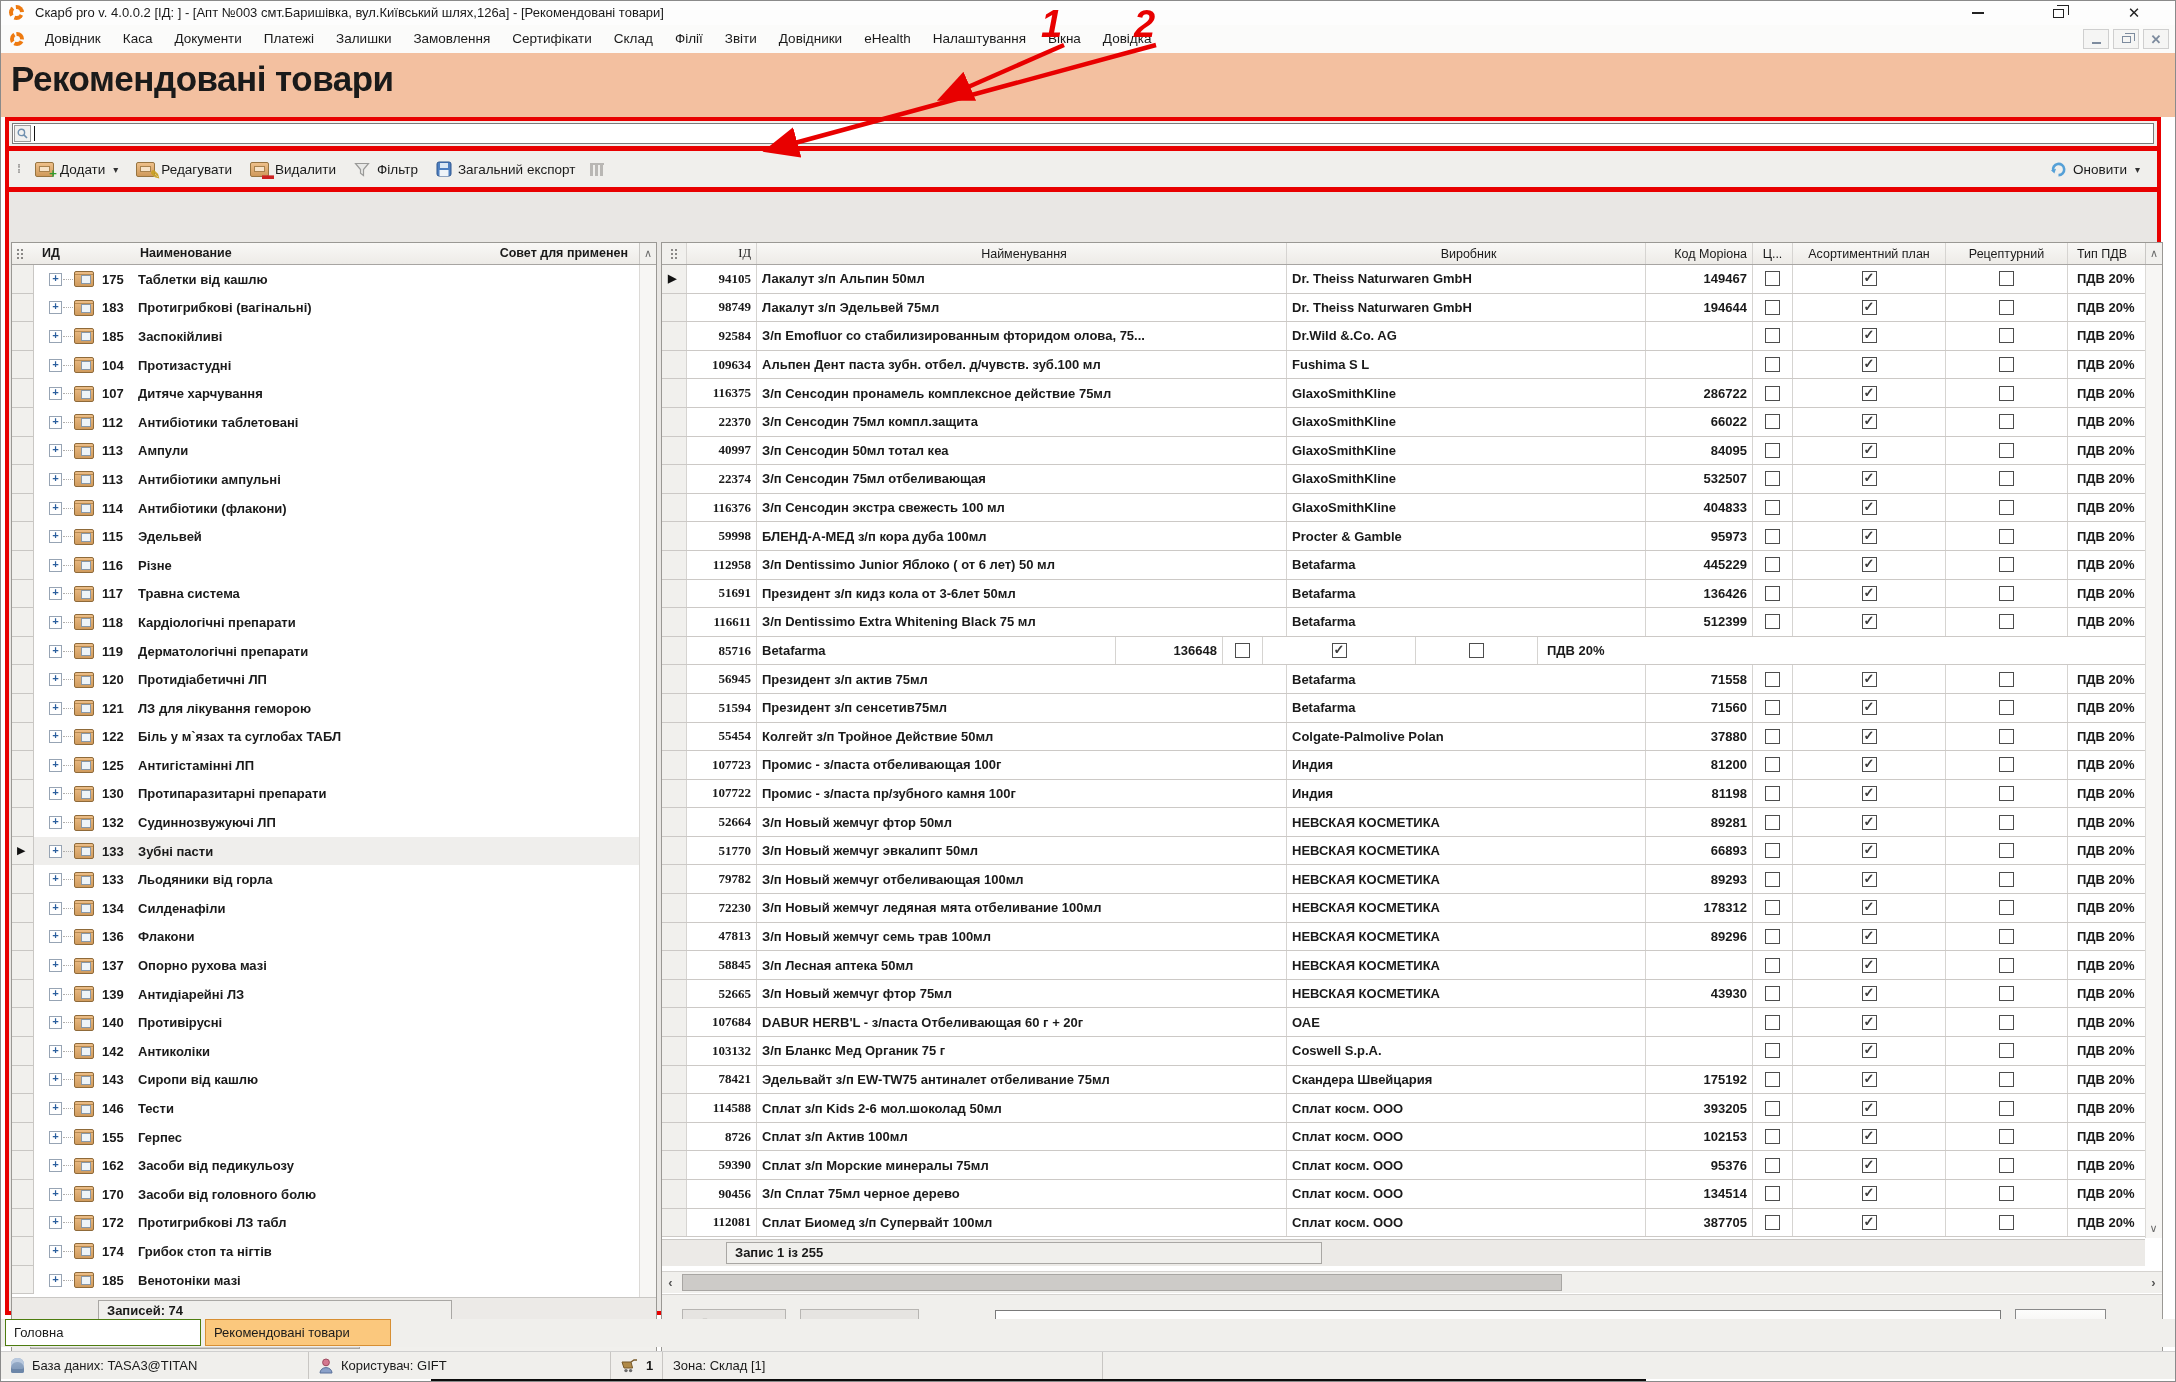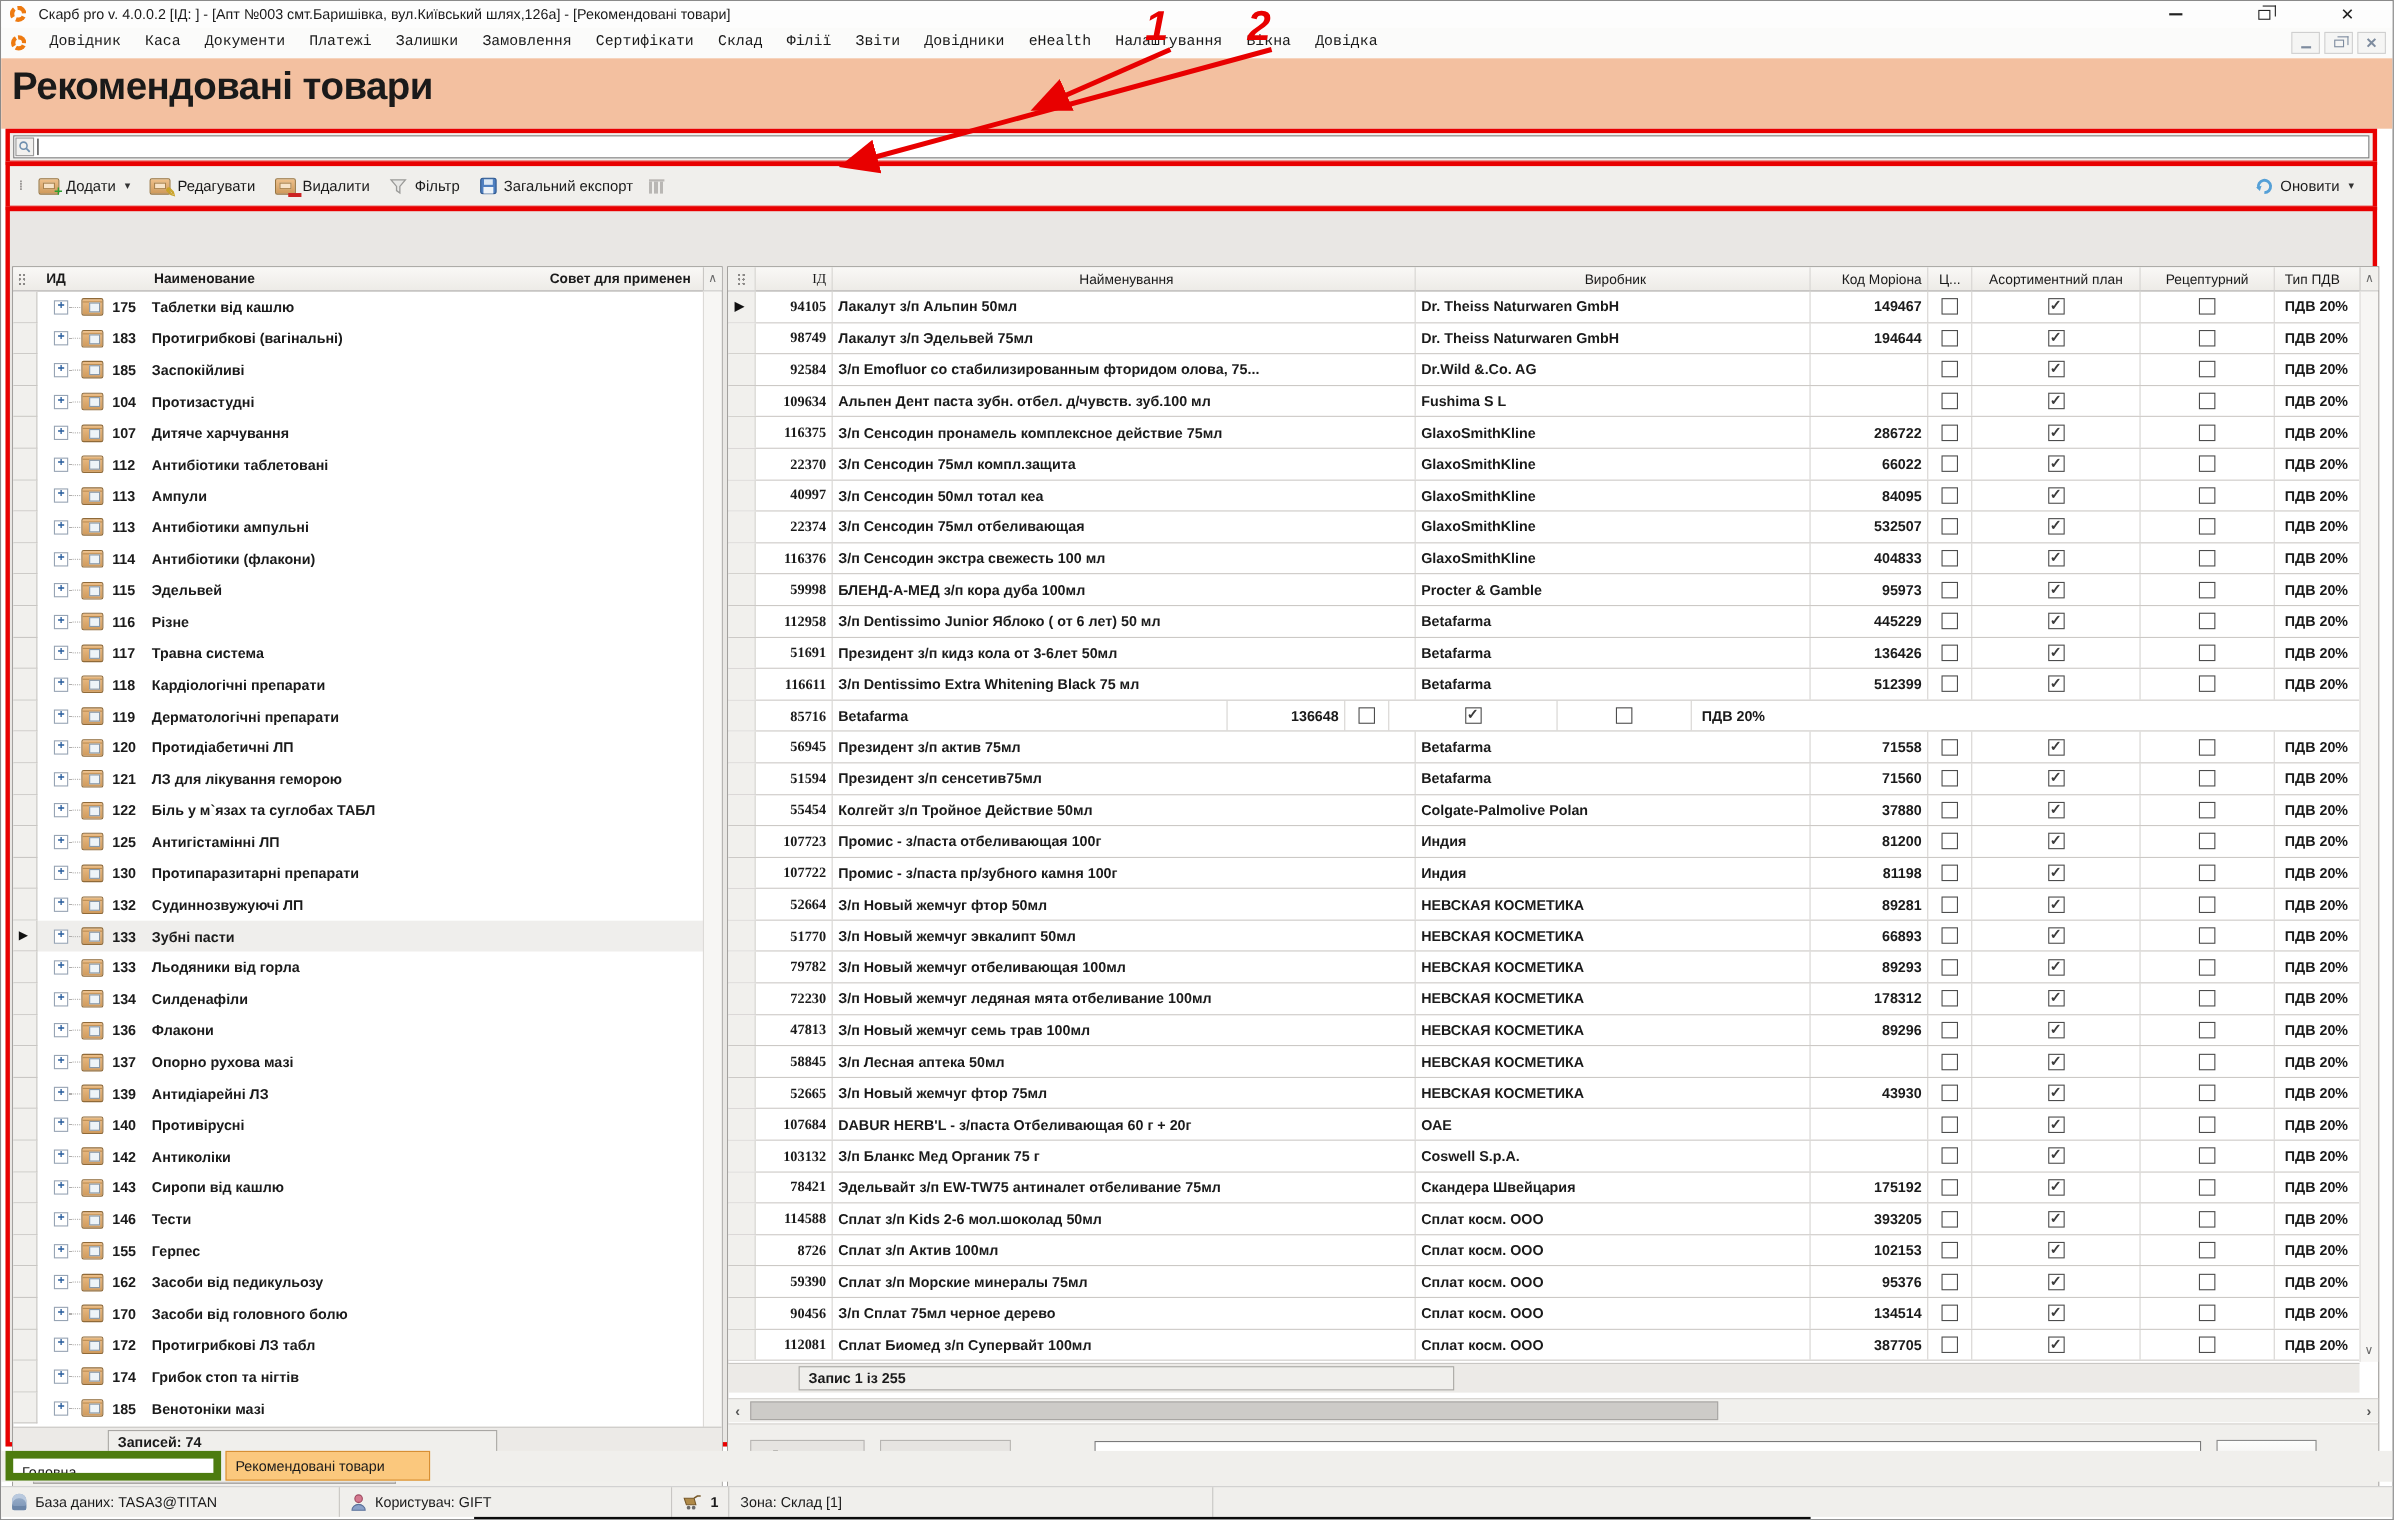--- a/index.html
+++ b/index.html
@@ -15,21 +15,21 @@
   #title-text{position:absolute;left:34px;top:4px;font-size:13px;}
   .wc{position:absolute;top:2px;width:30px;height:20px;display:flex;align-items:center;justify-content:center;cursor:default;}
   .wc-min-bar{width:12px;height:2px;background:#222;}
   .wc-rest{width:11px;height:9px;border:1.5px solid #222;position:relative;background:#fff;}
   .wc-rest::before{content:"";position:absolute;left:3px;top:-5px;width:11px;height:9px;border:1.5px solid #222;border-bottom:none;border-left:none;}
   .wc-x{font-size:15px;color:#222;}
 
   
   #menubar{position:absolute;left:0;top:24px;width:100%;height:28px;background:#fbfbfa;display:flex;align-items:center;}
   #menubar .app-logo2{width:14px;height:14px;border:4px dashed #ee7a10;border-radius:50%;margin:0 10px 0 9px;flex:none;}
-  .menu-item{font-size:13.5px;padding:0 11px;line-height:28px;font-family:Liberation Mono, monospace;}
+  .menu-item{font-size:13.5px;padding:0 11px;line-height:28px;}
   .mdi-btn{position:absolute;top:4px;width:26px;height:20px;border:1px solid #cfcfcf;background:#f5f5f4;display:flex;align-items:center;justify-content:center;color:#7d8b9e;}
   .mdi-min{width:9px;height:2px;background:#7d8b9e;margin-top:8px;}
   .mdi-rest{width:9px;height:7px;border:1.5px solid #7d8b9e;position:relative;}
   .mdi-rest::before{content:"";position:absolute;left:2px;top:-4px;width:9px;height:7px;border:1.5px solid #7d8b9e;border-bottom:none;border-left:none;}
   .mdi-x{font-size:13px;font-weight:700;}
 
   
   #pageheader{position:absolute;left:0;top:52px;width:100%;height:64px;background:#f3c0a0;}
   #pageheader span{position:absolute;left:10px;top:6px;font-size:35px;font-weight:700;letter-spacing:-0.5px;}
 
@@ -133,21 +133,21 @@
   .gplus{color:#a7a5a2;font-size:19px;font-weight:700;}
   .gx{color:#a7a5a2;font-size:17px;font-weight:700;}
   #tovar-label{font-size:14px;font-weight:700;margin:0 8px 0 22px;}
   #tovar-input{width:1006px;height:34px;background:#fff;border:1px solid #7a7a7a;}
   #poshuk{margin-left:14px;height:36px;display:flex;align-items:center;gap:7px;padding:0 12px;
           border:1px solid #8a8a8a;background:linear-gradient(#fdfdfc,#e9e8e5);font-size:14px;color:#1a1a1a;}
 
   
   #tabs{position:absolute;left:0;top:1318px;width:100%;height:28px;background:#f0efec;}
   .tab{position:absolute;top:0;height:27px;font-size:13px;line-height:25px;padding-left:8px;}
-  #tab-home{left:4px;width:196px;background:#fff;border:7px solid #4d7c0f;}
+  #tab-home{left:4px;width:196px;background:#fff;border:1px solid #4d7c0f;}
   #tab-recommend{left:204px;width:186px;background:#fbc87d;border:1px solid #d78f33;}
 
   
   #statusbar{position:absolute;left:0;top:1350px;width:100%;height:28px;background:#f0efec;border-top:1px solid #cfcfcf;
              display:flex;align-items:center;font-size:13px;}
   .ssec{height:100%;display:flex;align-items:center;gap:8px;border-right:1px solid #c8c6c3;padding-left:10px;flex:none;}
   .dbico{width:13px;height:15px;background:linear-gradient(#9db2cc,#7a93b5);border-radius:6px 6px 2px 2px;
          box-shadow:inset 0 4px 0 #b9c9de, inset 0 -4px 0 #6c86a8;}
   .cartnum{font-weight:700;}
   #blacksliver{position:absolute;left:430px;top:1378px;width:1215px;height:4px;background:#0c0c0c;}

